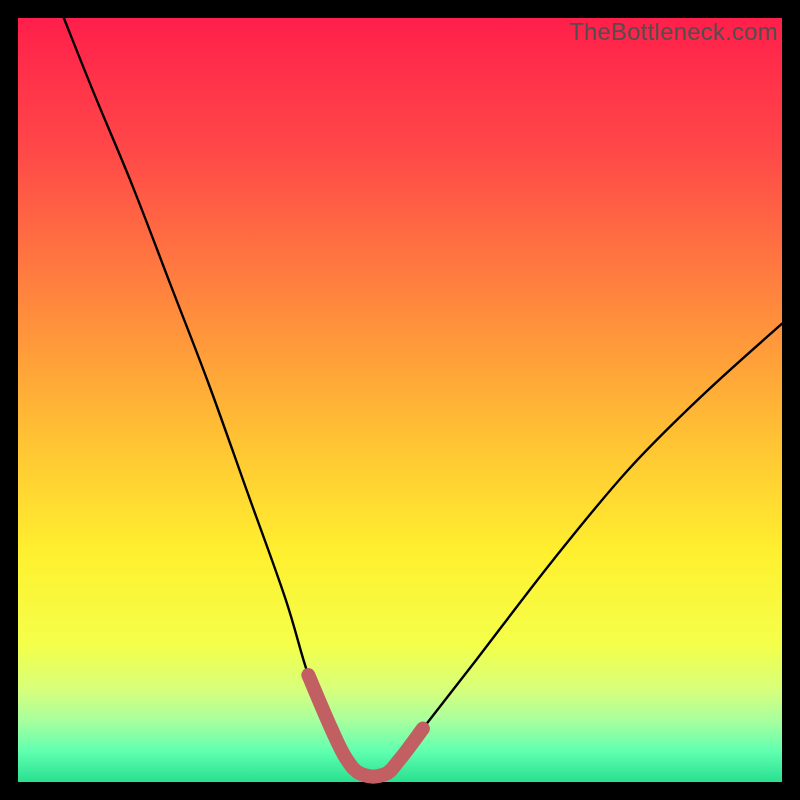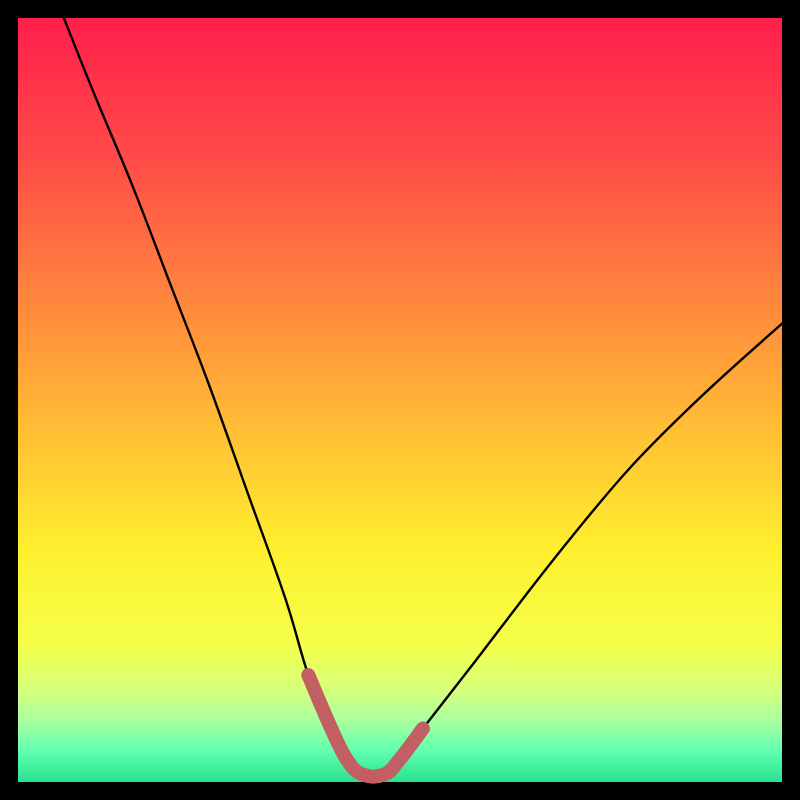--- a/index.html
+++ b/index.html
@@ -74,13 +74,14 @@
       <rect x="0" y="0" width="764" height="764" fill="url(#bg-grad)"></rect>
     </svg>
 
     <svg class="curve-layer" viewBox="0 0 764 764" preserveAspectRatio="none">
       <path id="main-curve" fill="none" stroke-width="2.4" stroke-linecap="round" stroke-linejoin="round" d="M 45.839999999999996,0 C 51.3408,13.751999999999995 64.0232,46.14559999999999 76.4,76.39999999999998 C 88.77680000000001,106.65439999999997 100.848,133.69999999999993 114.6,168.07999999999993 C 128.352,202.45999999999992 139.048,231.64479999999998 152.8,267.4 C 166.55200000000002,303.1552 177.248,329.58959999999996 191,366.71999999999997 C 204.752,403.8504 215.44799999999998,435.1744 229.2,473.68 C 242.952,512.1856 256.3984,547.6351999999999 267.4,580.64 C 278.4016,613.6448 282.0688,633.6615999999999 290.32,657.04 C 298.5712,680.4184 306.36400000000003,695.3928 313.24,710.52 C 320.116,725.6472 323.01919999999996,732.8288 328.52,741.08 C 334.0208,749.3312000000001 336.92400000000004,753.6096 343.8,756.36 C 350.676,759.1104 359.844,759.1104 366.71999999999997,756.36 C 373.59599999999995,753.6096 375.12399999999997,749.3312000000001 382,741.08 C 388.87600000000003,732.8288 391.168,728.3976 404.92,710.52 C 418.672,692.6424 435.0216,672.0144 458.4,641.76 C 481.7784,611.5056 507.29599999999994,576.82 534.8,542.44 C 562.304,508.06000000000006 583.696,481.0144 611.2,450.76 C 638.7040000000001,420.50559999999996 660.096,400.4888 687.6,374.36 C 715.104,348.2312 750.248,317.9768 764,305.6" stroke="#000000"></path>
       <path id="highlight-curve" fill="none" stroke-width="14" stroke-linecap="round" stroke-linejoin="round" d="M 290.32,657.04 C 294.4456,666.6664 306.36400000000003,695.3928 313.24,710.52 C 320.116,725.6472 323.01919999999996,732.8288 328.52,741.08 C 334.0208,749.3312000000001 336.92400000000004,753.6096 343.8,756.36 C 350.676,759.1104 359.844,759.1104 366.71999999999997,756.36 C 373.59599999999995,753.6096 375.12399999999997,749.3312000000001 382,741.08 C 388.87600000000003,732.8288 400.7944,716.0208 404.92,710.52" stroke="#c15f63"></path>
     </svg>
 
   </div>
 
+  <div class="watermark">TheBottleneck.com</div>
 </div>
 
 </body></html>

